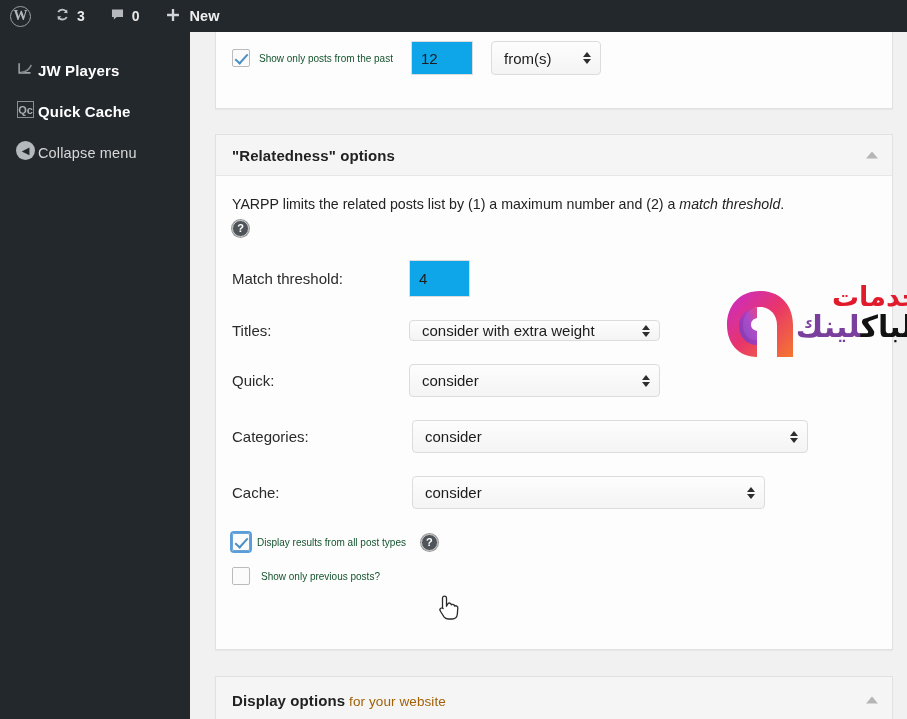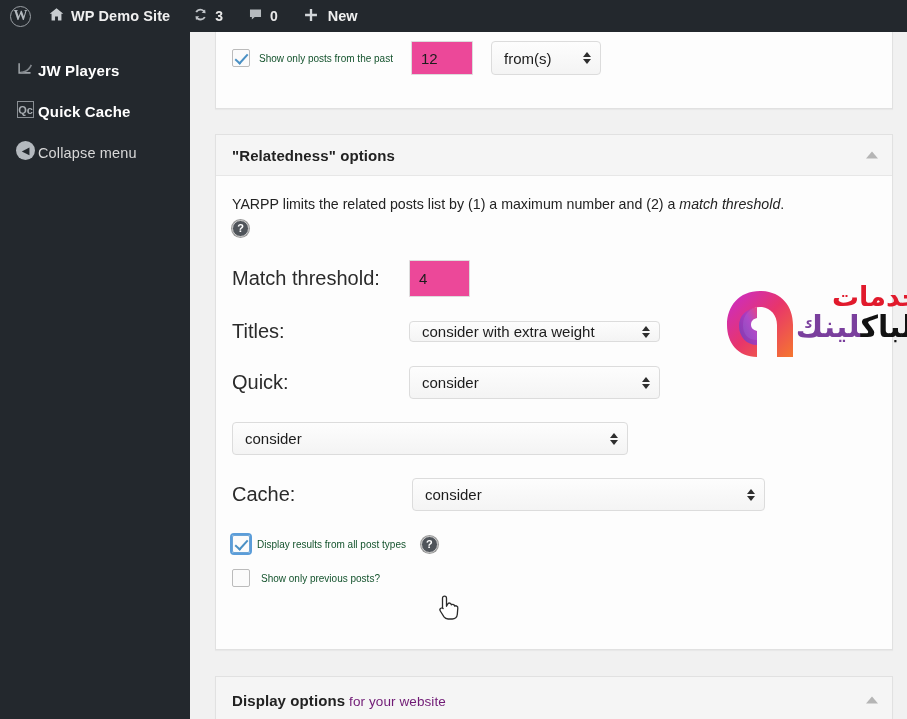--- a/index.html
+++ b/index.html
@@ -89,41 +89,41 @@
     height: 41px;
     background: #f5f5f5;
     border-bottom: 1px solid #e7e7e7;
     display: flex; align-items: center;
     padding: 0 16px;
   }
   .panel-title {
     font-size: 15px; font-weight: bold; color: #222;
     letter-spacing: .1px;
   }
-  .panel-title .sub { font-weight: normal; font-size: 13.5px; color: #701a75; }
+  .panel-title .sub { font-weight: normal; font-size: 13.5px; color: #a16207; }
   .collapse-arrow {
     position: absolute; right: 14px; top: 50%;
     transform: translateY(-50%);
     width: 0; height: 0;
     border-left: 6px solid transparent;
     border-right: 6px solid transparent;
     border-bottom: 7px solid #b5b5b5;
   }
   .panel-body { padding: 0; position: relative; }
 
   
   .row {
     display: flex; align-items: center;
   }
   .rowlabel {
-    font-size: 20px; color: #2b2b2b;
+    font-size: 15px; color: #2b2b2b;
   }
 
   .txtinput {
-    background: #ec4899;
+    background: #0ea5e9;
     border: 1px solid #dcdcdc;
     height: 34px;
     font-size: 15px;
     color: #1d1d1d;
     padding: 0 9px;
     font-family: "Liberation Sans", sans-serif;
     outline: none;
     border-radius: 1px;
   }
 
@@ -229,28 +229,20 @@
 </style>
 </head>
 <body>
 
 <div id="adminbar">
 
   <div class="ab-item wplogo">
     <span class="wp-mark">W</span>
   </div>
 
-  <div class="ab-item">
-    <span>
-      <svg width="17" height="17" viewBox="0 0 20 20" aria-hidden="true">
-        <path fill="#c8ccd0" d="M10 2.5 2 9h2.2v8.2h4.1v-4.8h3.4v4.8h4.1V9H18z"></path>
-      </svg>
-    </span>
-    <span class="ab-site-name">WP Demo Site</span>
-  </div>
 
   <div class="ab-item" style="margin-left:6px;">
     <span>
       <svg width="17" height="17" viewBox="0 0 20 20" aria-hidden="true">
         <path fill="#c0c4c8" d="M10 3.2a6.8 6.8 0 0 0-6 3.6l1.9.7A4.8 4.8 0 0 1 10 5.2c1.2 0 2.3.45 3.1 1.2l-1.8 1.5 4.7.6-.6-4.5-1.1 1A6.75 6.75 0 0 0 10 3.2zM4.1 12l.6 4.5 1.1-1A6.77 6.77 0 0 0 16 13.2l-1.9-.7A4.8 4.8 0 0 1 10 14.8c-1.2 0-2.3-.45-3.1-1.2l1.8-1.5-4.6-.1z"></path>
       </svg>
     </span>
     <span class="ab-count">3</span>
   </div>
 
@@ -356,20 +348,21 @@
         <div class="selectwrap" style="width:251px; height:33px;">
           <span>consider</span>
           <span class="spinners">
             <span class="tri-up"></span>
               <span class="tri-down"></span>
           </span>
         </div>
       </div>
 
       <div class="row" style="margin-top:23px;">
+        <span class="rowlabel" style="width:180px;">Categories:</span>
         <div class="selectwrap" style="width:396px; height:33px;">
           <span>consider</span>
           <span class="spinners">
             <span class="tri-up"></span>
               <span class="tri-down"></span>
           </span>
         </div>
       </div>
 
       <div class="row" style="margin-top:23px;">

